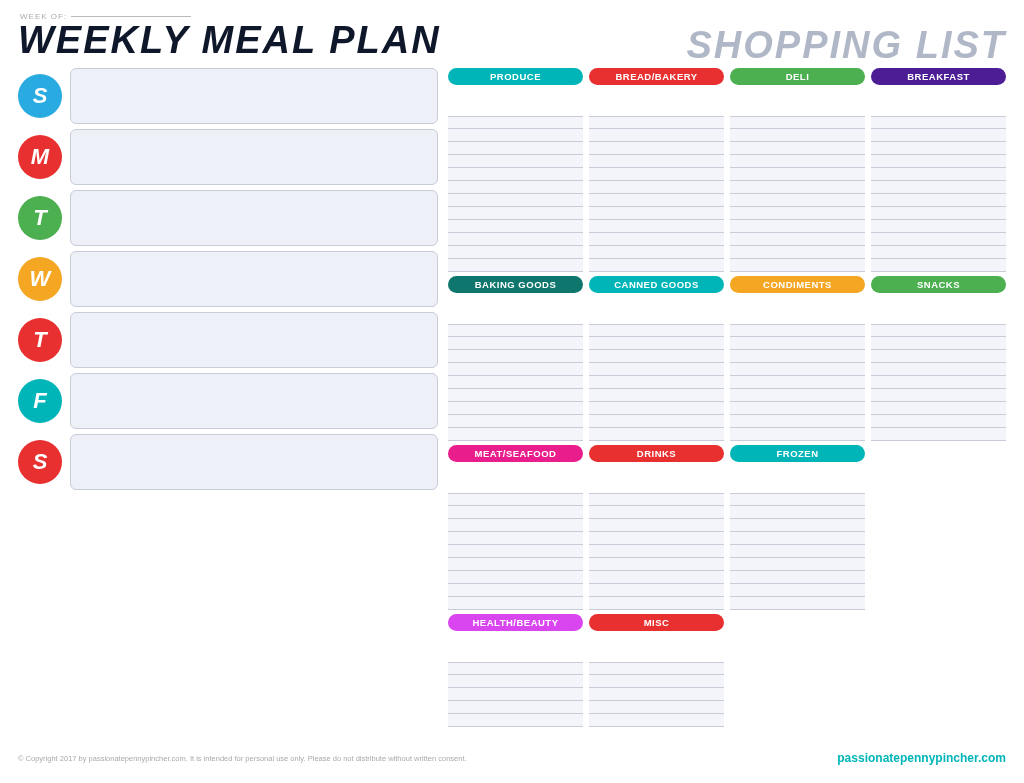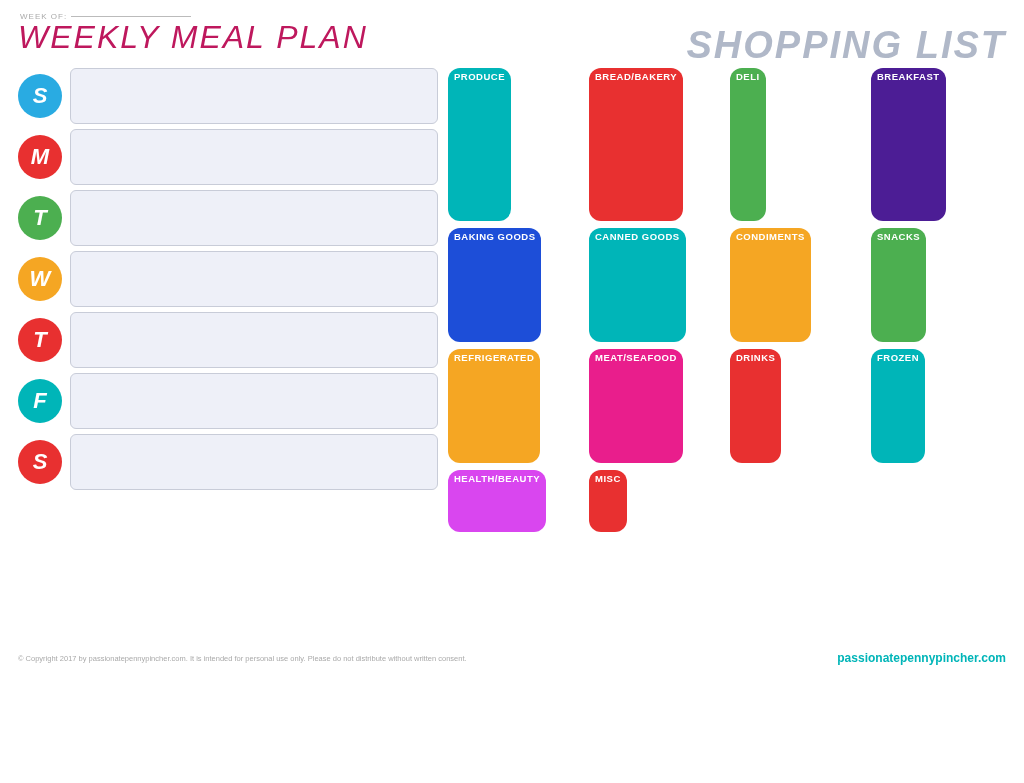--- a/index.html
+++ b/index.html
@@ -44,23 +44,23 @@
       text-transform: uppercase;
       letter-spacing: 1px;
       margin-right: 4px;
     }
     .week-of-line {
       border-bottom: 1px solid #bbb;
       width: 120px;
       display: inline-block;
     }
     .main-title {
-      font-size: 32px;
-      font-weight: 400;
-      color: #be185d;
+      font-size: 38px;
+      font-weight: 700;
+      color: #0f172a;
       text-transform: uppercase;
       letter-spacing: 2px;
       line-height: 1;
       font-style: italic;
     }
     .shopping-title {
       font-size: 38px;
       font-weight: 900;
       color: #b0b8c8;
       text-transform: uppercase;
@@ -142,21 +142,22 @@
     }
     
     .shop-section {
       display: grid;
       grid-template-columns: repeat(4, 1fr);
       gap: 6px;
       margin-bottom: 4px;
     }
     .shop-col-unit {
       display: flex;
-      flex-direction: row;
+      flex-direction: column;
+      gap: 28px;
     }
     .lines-container {
       display: flex;
       flex-direction: column;
     }
     .ruled-line {
       height: 13px;
       border-bottom: 1px solid #c9ccd8;
       background: #f4f5fb;
     }
@@ -279,21 +280,21 @@
               <div class="ruled-line"></div>
               <div class="ruled-line"></div>
               <div class="ruled-line"></div>
               <div class="ruled-line"></div>
               <div class="ruled-line"></div>
             </div>
           </div>
         </div>
         <div class="shop-section">
           <div class="shop-col-unit">
-            <div class="col-header" style="background-color: #1d4ed8;">BAKING GOODS</div>
+            <div class="col-header" style="background-color: #0f766e;">BAKING GOODS</div>
             <div class="lines-container">
               <div class="ruled-line"></div>
               <div class="ruled-line"></div>
               <div class="ruled-line"></div>
               <div class="ruled-line"></div>
               <div class="ruled-line"></div>
               <div class="ruled-line"></div>
               <div class="ruled-line"></div>
               <div class="ruled-line"></div>
               <div class="ruled-line"></div>
@@ -336,34 +337,20 @@
               <div class="ruled-line"></div>
               <div class="ruled-line"></div>
               <div class="ruled-line"></div>
               <div class="ruled-line"></div>
               <div class="ruled-line"></div>
               <div class="ruled-line"></div>
             </div>
           </div>
         </div>
         <div class="shop-section">
-          <div class="shop-col-unit">
-            <div class="col-header" style="background-color: rgb(245, 166, 35);">REFRIGERATED</div>
-            <div class="lines-container">
-              <div class="ruled-line"></div>
-              <div class="ruled-line"></div>
-              <div class="ruled-line"></div>
-              <div class="ruled-line"></div>
-              <div class="ruled-line"></div>
-              <div class="ruled-line"></div>
-              <div class="ruled-line"></div>
-              <div class="ruled-line"></div>
-              <div class="ruled-line"></div>
-            </div>
-          </div>
           <div class="shop-col-unit">
             <div class="col-header" style="background-color: rgb(233, 30, 140);">MEAT/SEAFOOD</div>
             <div class="lines-container">
               <div class="ruled-line"></div>
               <div class="ruled-line"></div>
               <div class="ruled-line"></div>
               <div class="ruled-line"></div>
               <div class="ruled-line"></div>
               <div class="ruled-line"></div>
               <div class="ruled-line"></div>

